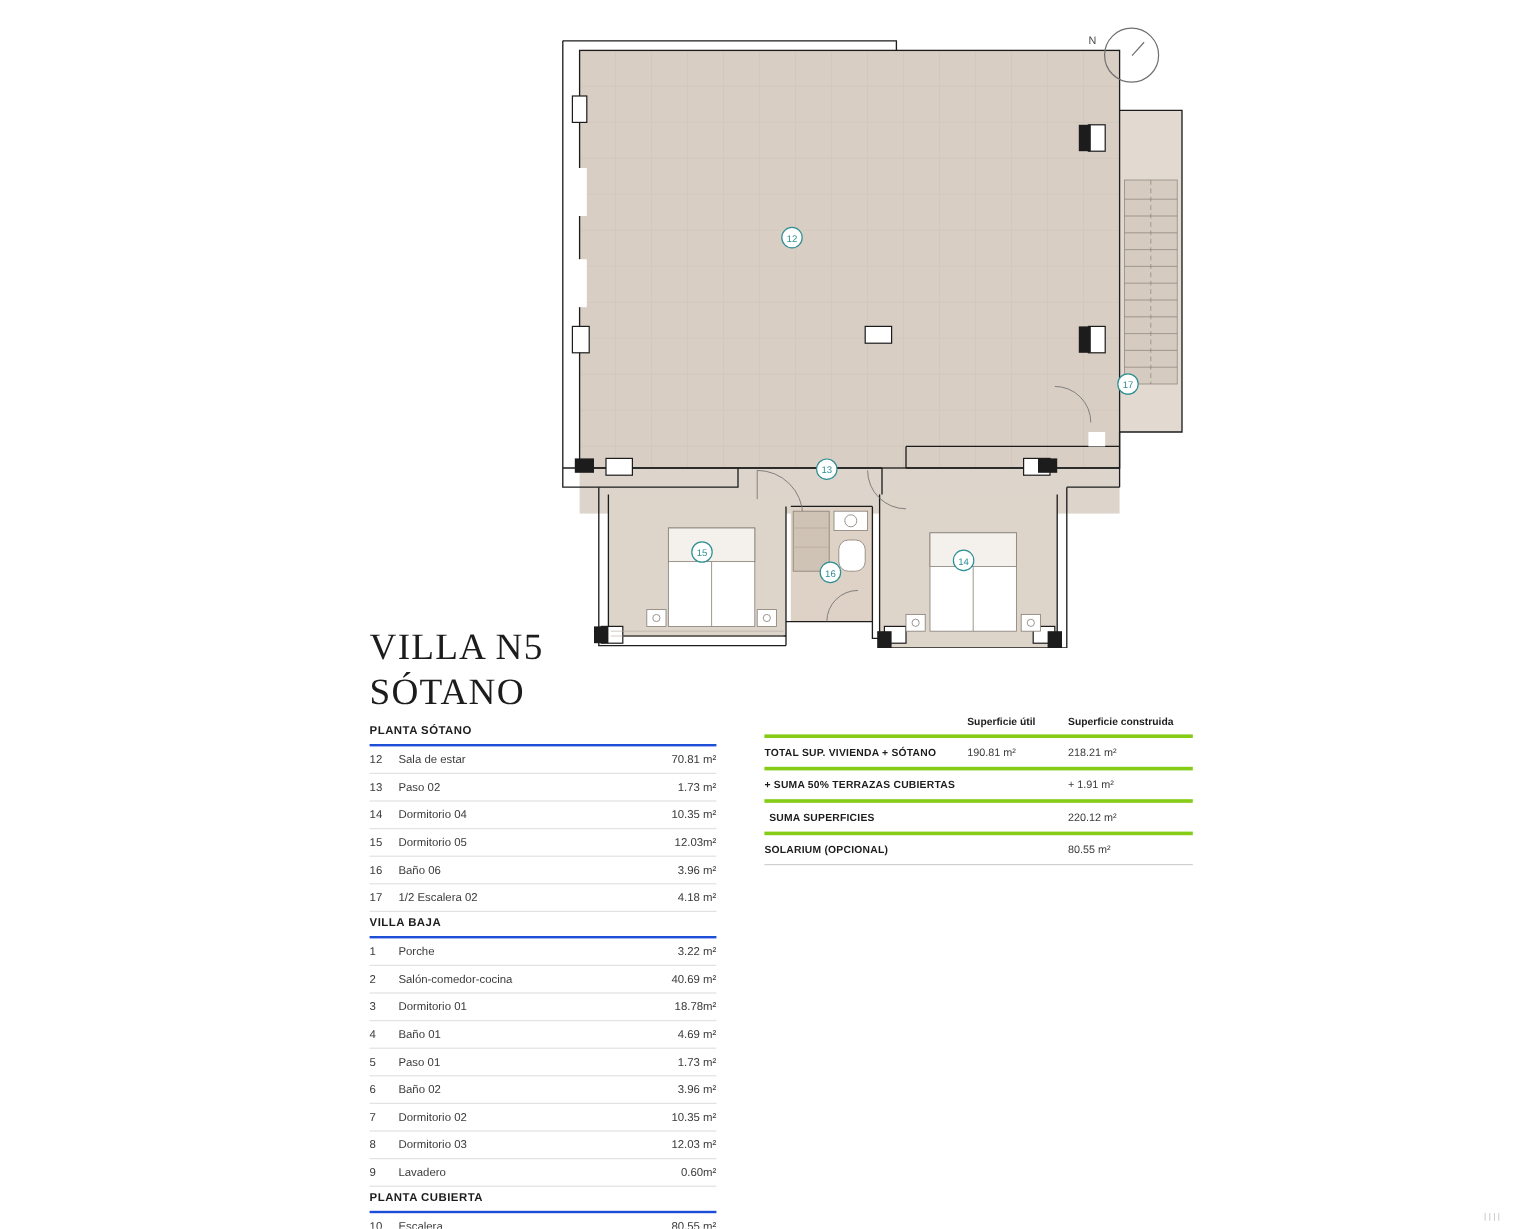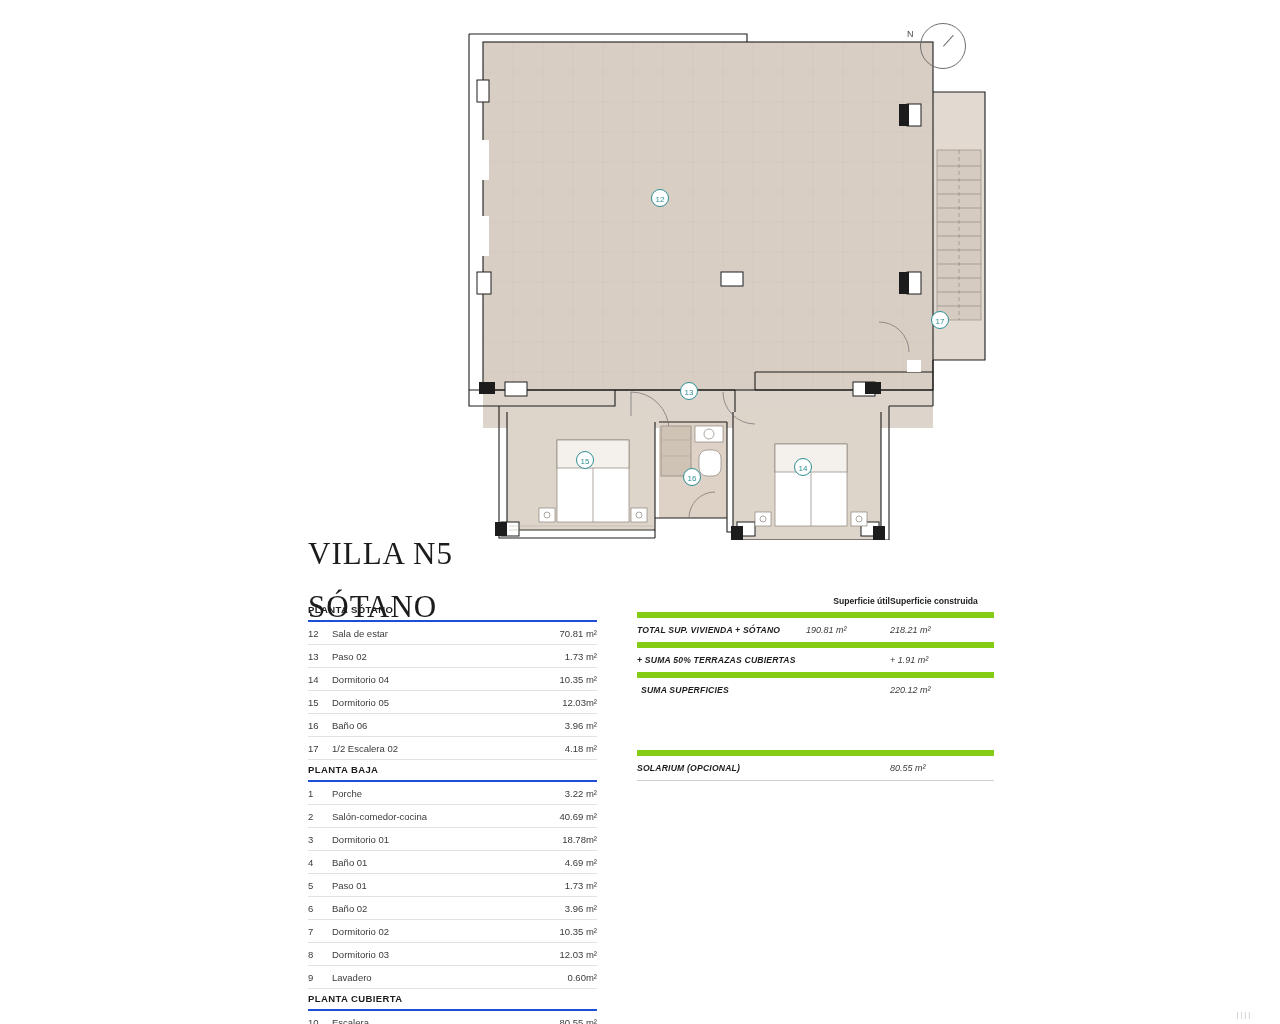--- a/index.html
+++ b/index.html
@@ -61,21 +61,21 @@
   .title {
     position: absolute;
     left: 308px;
     top: 520px;
     font-family: "Liberation Serif", serif;
     font-size: 31px;
     letter-spacing: 1px;
     line-height: 1.22;
     color: #1c1c1c;
   }
-  .title div { white-space: nowrap; margin-top: 15px; }
+  .title div { white-space: nowrap; }
 
   
   .legend {
     position: absolute;
     left: 308px;
     top: 600px;
     width: 289px;
     font-size: 9.5px;
   }
   .legend .section-head {
@@ -120,34 +120,33 @@
   .summary .head {
     display: flex;
     justify-content: flex-end;
     font-weight: bold;
     font-size: 8.6px;
     color: #1c1c1c;
     padding-bottom: 6px;
   }
   .summary .head .c-util {
     width: 84px;
-    text-align: right;
+    text-align: left;
   }
   .summary .head .c-constr {
     width: 104px;
     text-align: left;
   }
   .summary .srow {
     display: flex;
     align-items: center;
-    border-top: 6px solid #84cc16;
+    border-top: 3px solid #84cc16;
     padding: 7px 0 7px 0;
-    font-style: italic;
-  }
-  .summary .srow:last-child { border-bottom: 1px solid #cfcfcf; margin-top: 48px; }
+  }
+  .summary .srow:last-child { border-bottom: 1px solid #cfcfcf; }
   .summary .srow .label {
     flex: 1 1 auto;
     font-weight: bold;
     font-size: 8.6px;
     letter-spacing: .2px;
     color: #1c1c1c;
   }
   .summary .srow .v1 {
     width: 84px;
     flex: 0 0 84px;
@@ -407,21 +406,21 @@
     <span class="num">16</span>
     <span class="name">Baño 06</span>
     <span class="area">3.96 m²</span>
   </div>
   <div class="row">
     <span class="num">17</span>
     <span class="name">1/2 Escalera 02</span>
     <span class="area">4.18 m²</span>
   </div>
 
-  <div class="section-head">PLANTA BAJA</div>
+  <div class="section-head">VILLA BAJA</div>
   <div class="row">
     <span class="num">1</span>
     <span class="name">Porche</span>
     <span class="area">3.22 m²</span>
   </div>
   <div class="row">
     <span class="num">2</span>
     <span class="name">Salón-comedor-cocina</span>
     <span class="area">40.69 m²</span>
   </div>

